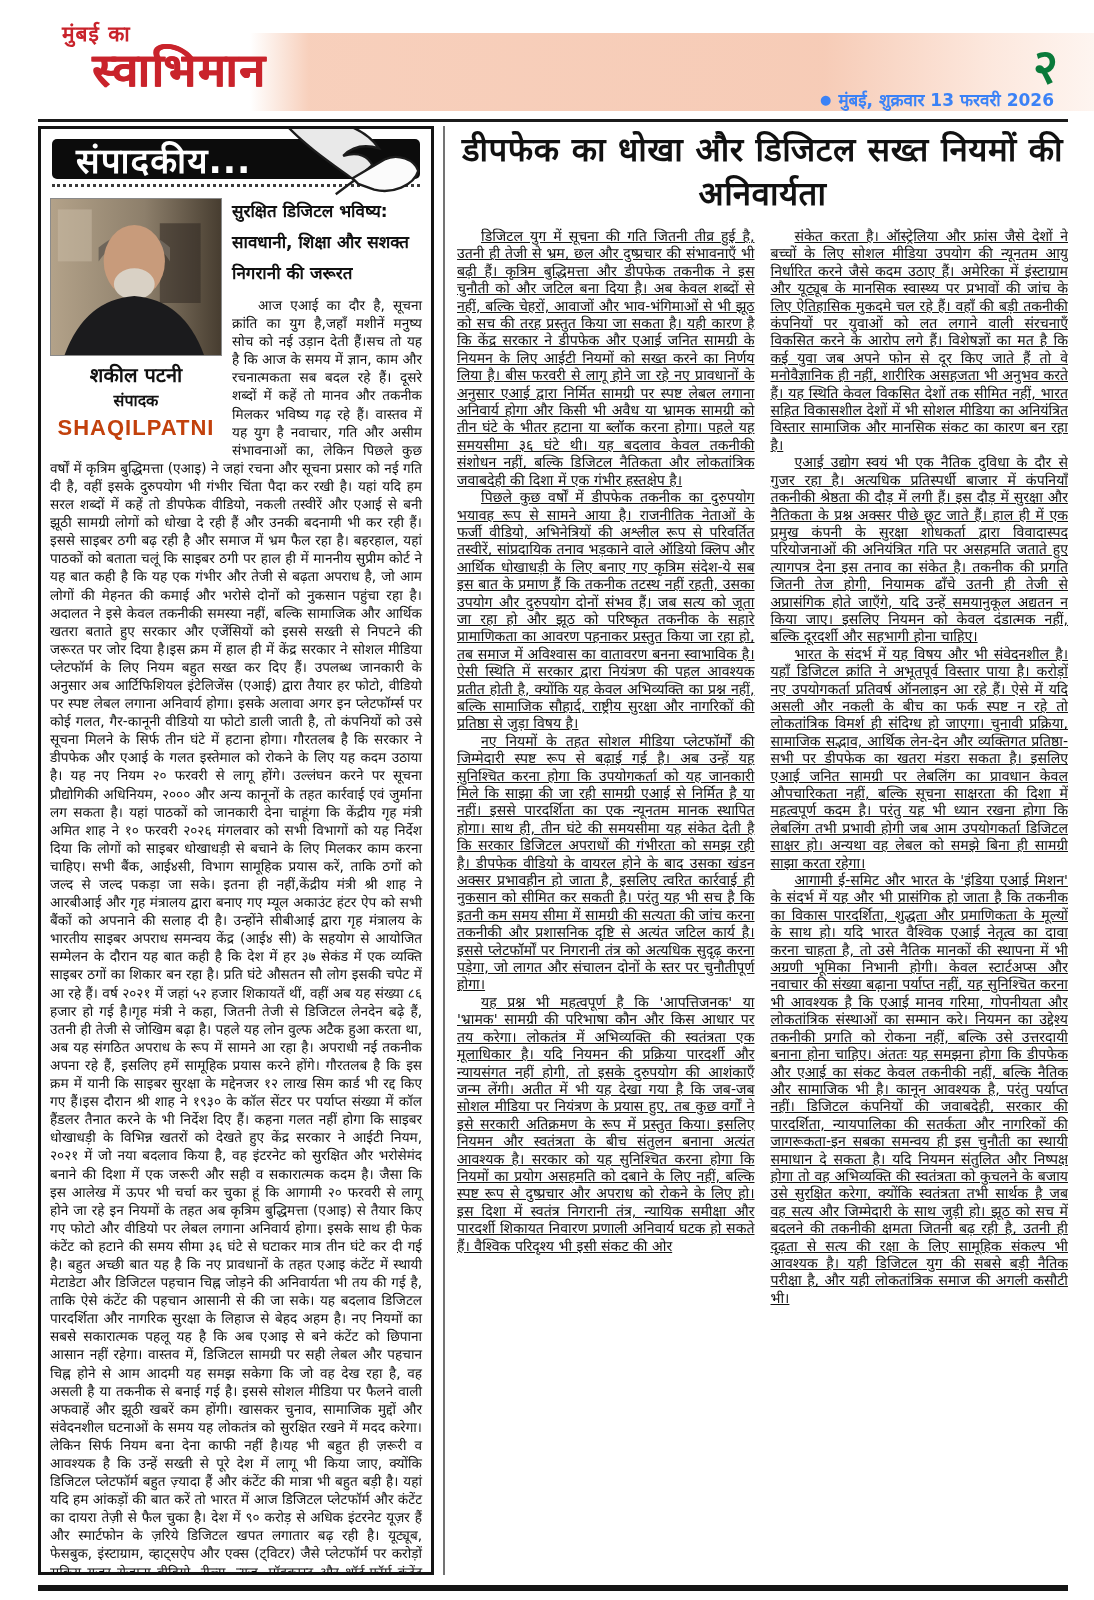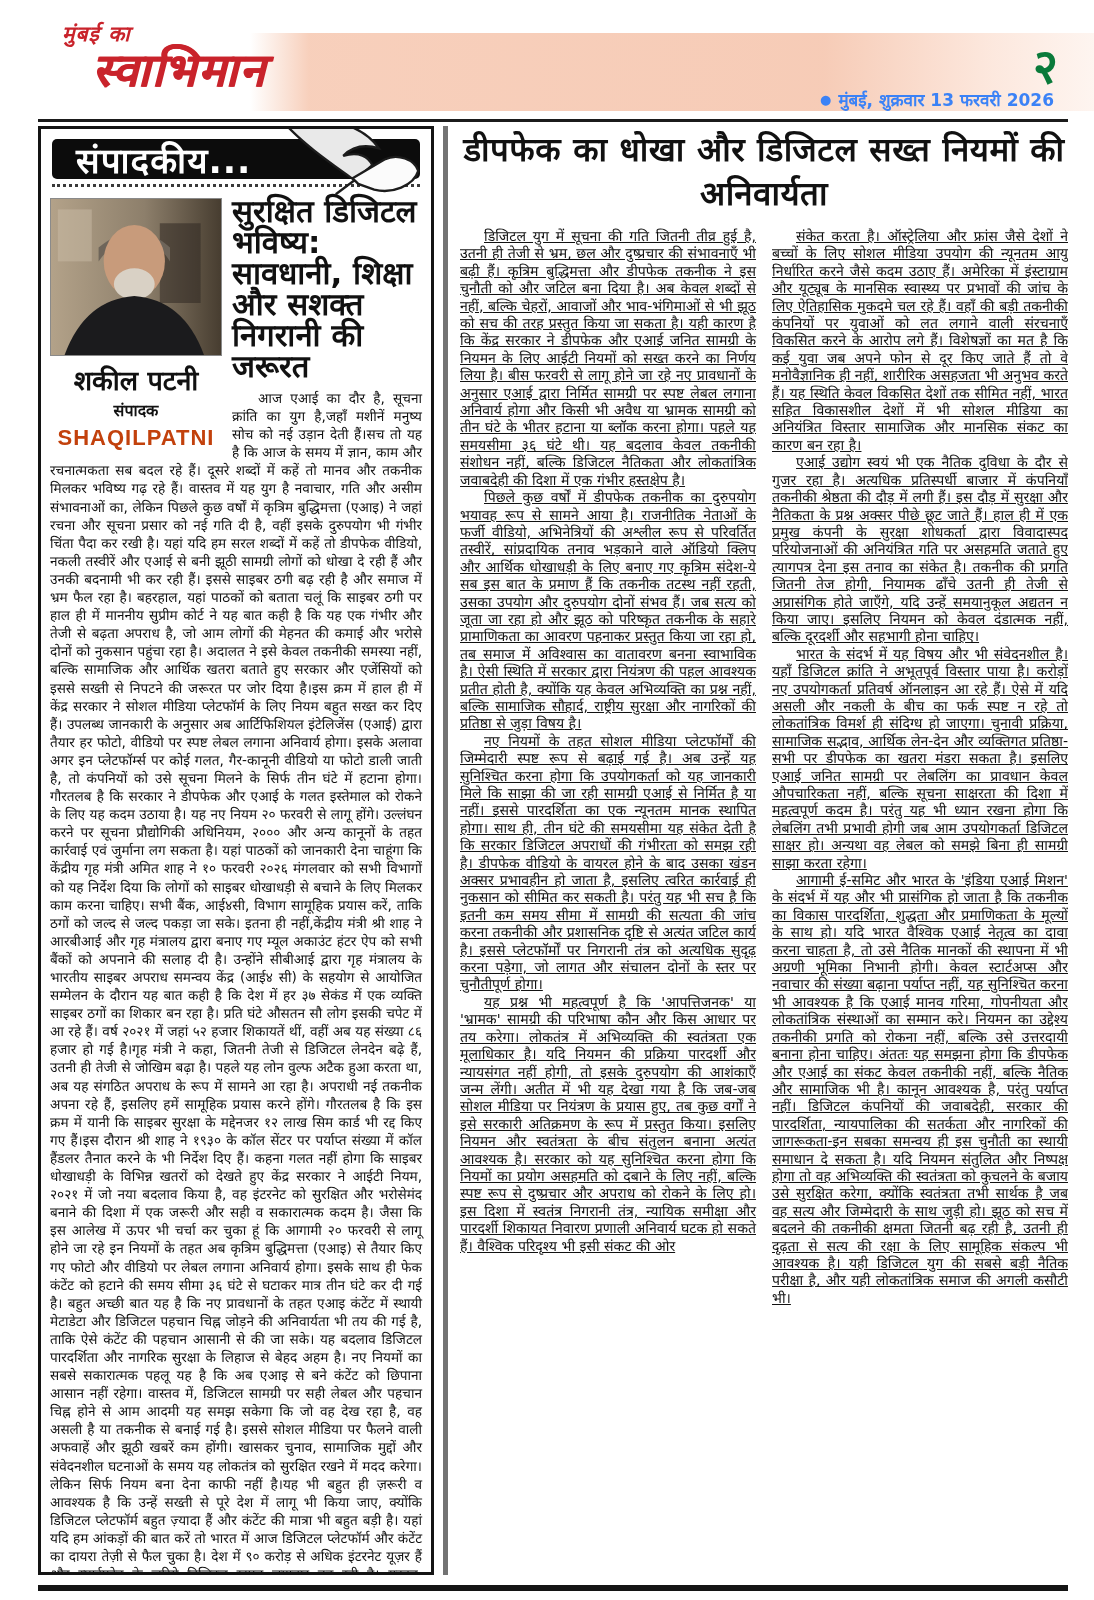--- a/index.html
+++ b/index.html
@@ -9,21 +9,21 @@
     background:#ffffff; overflow:hidden;
     font-family:"DejaVu Sans", sans-serif; color:#111;
   }
   
   .masthead { position:absolute; top:0; left:0; right:0; height:120px; }
   .band {
     position:absolute; left:250px; right:0; top:33px; height:78px;
     background:linear-gradient(90deg, rgba(247,205,184,0) 0%, rgba(247,205,184,.95) 7%,
                rgba(246,201,179,.95) 68%, rgba(252,228,216,.85) 88%, rgba(253,238,230,.6) 100%);
   }
-  .logo { position:absolute; left:56px; top:24px; color:#c9232b; line-height:1;font-style:italic; }
+  .logo { position:absolute; left:56px; top:24px; color:#c9232b; line-height:1; }
   .logo-top { font-size:21px; font-weight:bold; letter-spacing:1px; padding-left:6px; }
   .logo-main { font-size:46px; font-weight:bold; letter-spacing:2px; margin-top:2px;
                text-shadow:1px 0 0 #c9232b;margin-left:36px; }
   .pageno { position:absolute; right:36px; top:32px; font-size:48px; font-weight:bold; color:#0a7a3a; }
   .dateline { position:absolute; right:40px; top:88px; font-size:17px; font-weight:bold; color:#3b82f6; }
   .dateline .bullet { font-size:13px; vertical-align:2px; margin-right:7px; }
   .top-rule { position:absolute; top:119px; left:38px; right:26px; height:3px; background:#1b1b1b; }
   
   .content { position:absolute; top:126px; left:38px; right:26px; bottom:22px; display:flex; }
   .bottom-rule { position:absolute; left:38px; right:26px; bottom:9px; height:6px; background:#141414; }
@@ -35,29 +35,29 @@
   .ed-banner {
     position:relative; margin:4px 2px 0 2px; background:#0c0c0c; height:40px;
     border-radius:5px; display:flex; align-items:center; padding-left:24px; overflow:visible;
   }
   .ed-banner-text { color:#ffffff; font-size:35px; font-weight:bold; letter-spacing:1px; }
   .quill { position:absolute; right:-2px; top:-30px; width:150px; height:88px; }
   .ed-dotted { border-top:3px dotted #3a3a3a; margin:5px 2px 9px 2px; }
   .ed-photo-block { float:left; width:172px; margin:2px 10px 2px 0; }
   .ed-photo { width:172px; height:158px; border:1px solid #8a8a8a; overflow:hidden; background:#8d7f6b; }
   .ed-photo svg { display:block; width:100%; height:100%; }
-  .ed-name { font-size:27px; font-weight:bold; text-align:center; margin-top:5px; }
+  .ed-name { font-size:20px; font-weight:bold; text-align:center; margin-top:5px; }
   .ed-role { font-size:16px; font-weight:bold; text-align:center; margin-top:1px; }
   .ed-name-en { font-size:22px; font-weight:bold; color:#c2410c; text-align:center;
                 letter-spacing:1px; margin-top:4px; font-family:"Liberation Sans", sans-serif; }
-  .ed-headline { font-size:31px; line-height:31px; font-weight:bold; margin:0 0 7px 0; }
+  .ed-headline { font-size:17px; line-height:31px; font-weight:bold; margin:0 0 7px 0; }
   .ed-body { font-size:13.6px; line-height:18.1px; text-align:justify; text-indent:26px; }
   
   .article {
-    flex:1 1 auto; margin-left:9px; border-left:5px solid #737373;
+    flex:1 1 auto; margin-left:9px; border-left:2px solid #737373;
     padding:2px 0 0 12px; height:1449px; overflow:hidden;
   }
   .article-headline {
     font-size:33px; font-weight:bold; text-align:center; letter-spacing:.5px;
     margin:0 0 12px 0; line-height:44px;
   }
   .cols { display:flex; gap:16px; height:1382px; overflow:hidden; }
   .col { flex:1 1 0; text-align:justify; font-size:14.1px; line-height:17.4px; }
   .col p { margin:0; text-indent:24px;text-decoration:underline; }
 </style>

